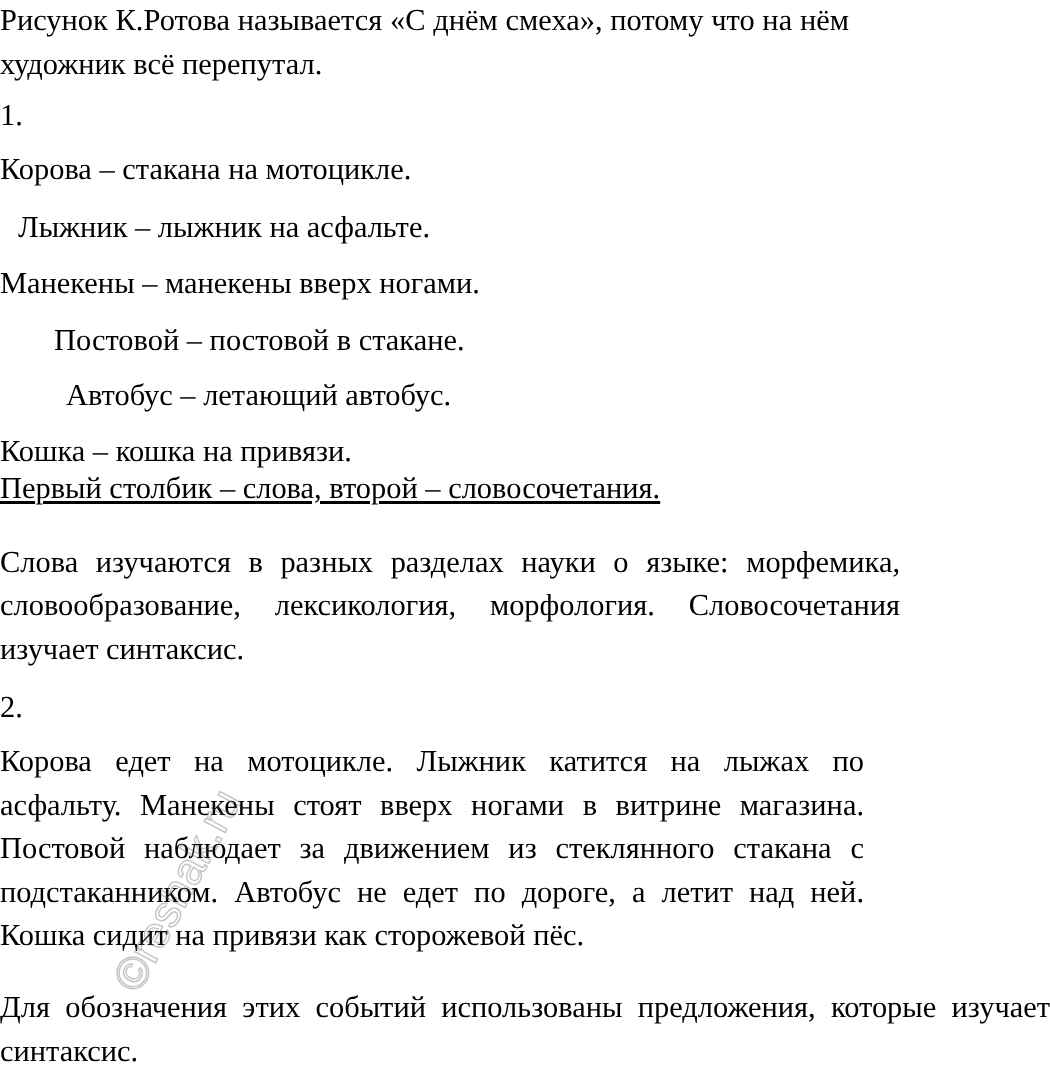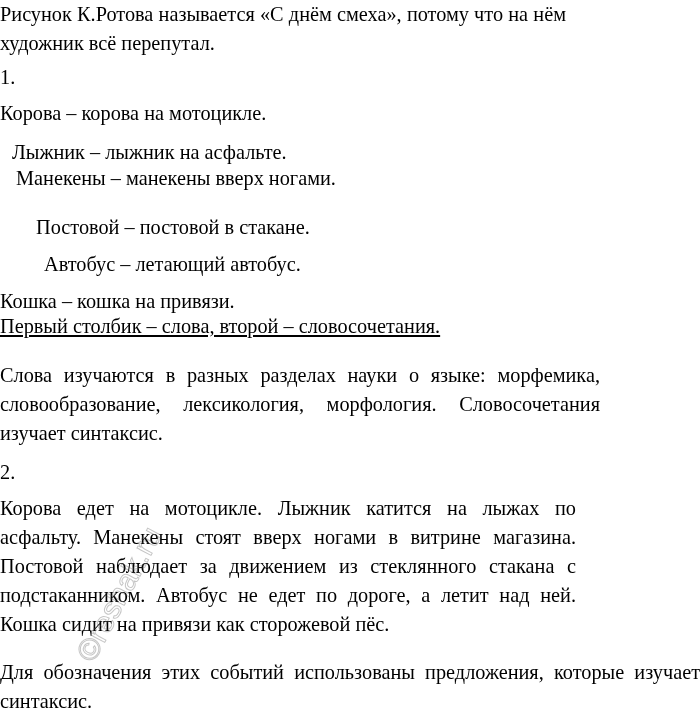--- a/index.html
+++ b/index.html
@@ -48,23 +48,23 @@
 </style>
 </head>
 <body>
 
 <div class="doc">
 
   <p class="p" style="position:absolute;left:0;top:0;width:566px;">Рисунок К.Ротова называется «С днём смеха», потому что на нём художник всё перепутал.</p>
 
   <p class="p" style="position:absolute;left:0;top:63px;">1.</p>
 
-  <p class="p" style="position:absolute;left:0;top:99px;white-space:nowrap;">Корова – корова на мотоцикле.</p>
+  <p class="p" style="position:absolute;left:0;top:99px;white-space:nowrap;">Корова – стакана на мотоцикле.</p>
   <p class="p" style="position:absolute;left:12px;top:138px;white-space:nowrap;">Лыжник – лыжник на асфальте.</p>
-  <p class="p" style="position:absolute;left:0;top:164px;white-space:nowrap;padding-left:16px;">Манекены – манекены вверх ногами.</p>
+  <p class="p" style="position:absolute;left:0;top:175px;white-space:nowrap;">Манекены – манекены вверх ногами.</p>
   <p class="p" style="position:absolute;left:0;top:213px;white-space:nowrap;padding-left:36px;">Постовой – постовой в стакане.</p>
   <p class="p" style="position:absolute;left:0;top:250px;white-space:nowrap;padding-left:44px;">Автобус – летающий автобус.</p>
   <p class="p" style="position:absolute;left:0;top:287px;white-space:nowrap;font-family:Liberation Serif, serif;">Кошка – кошка на привязи.</p>
 
   <p class="p" style="position:absolute;left:0;top:312px;white-space:nowrap;text-decoration:underline;">Первый столбик – слова, второй – словосочетания.</p>
 
   <p class="p" style="position:absolute;left:0;top:361px;width:600px;">Слова изучаются в разных разделах науки о языке: морфемика, словообразование, лексикология, морфология. Словосочетания изучает синтаксис.</p>
 
   <p class="p" style="position:absolute;left:0;top:458px;">2.</p>
 

